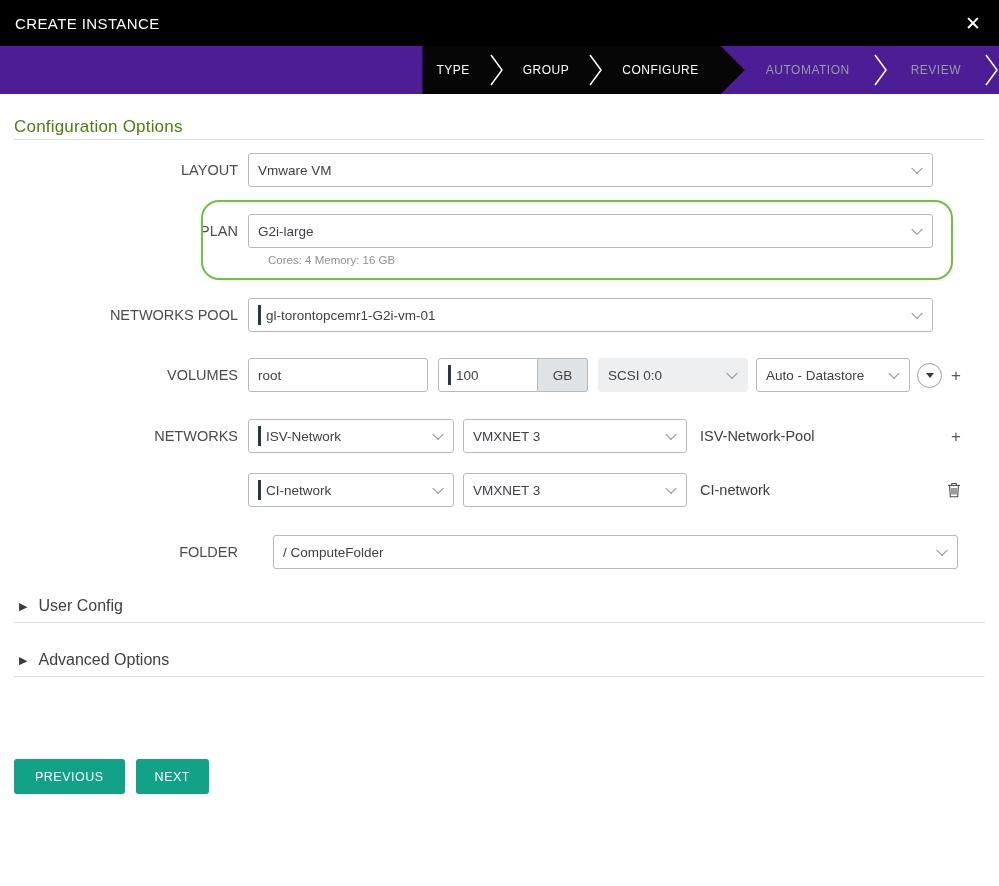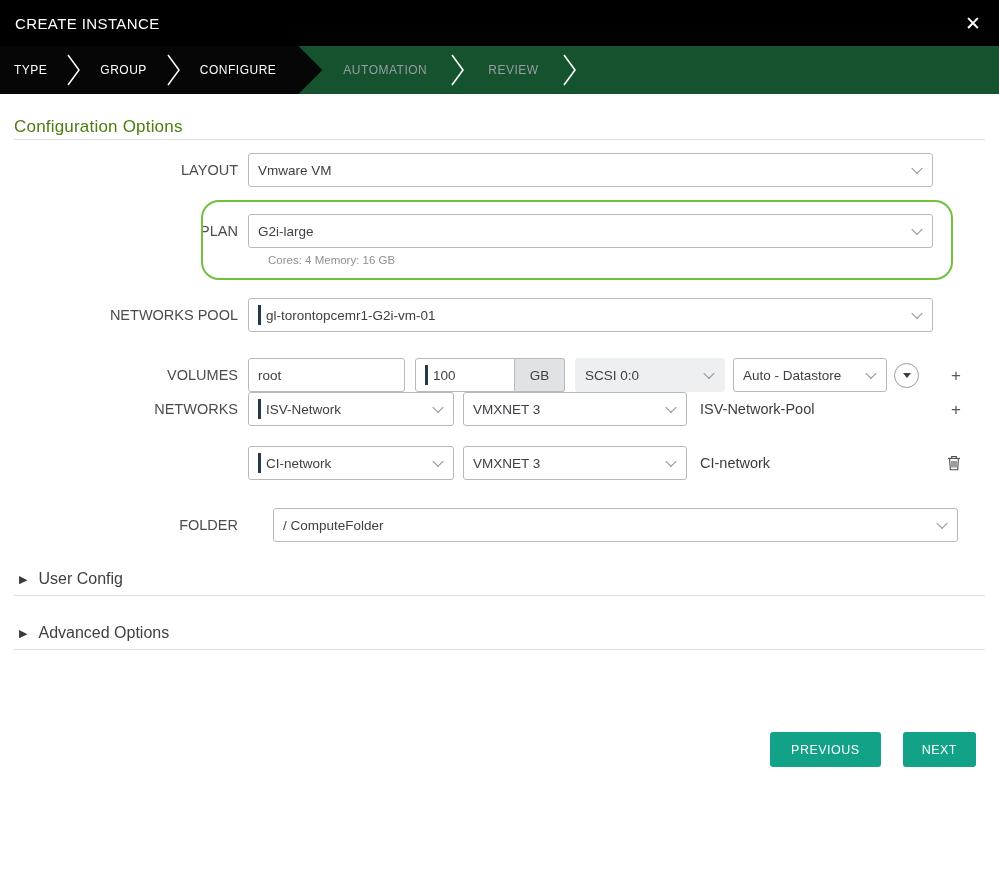--- a/index.html
+++ b/index.html
@@ -6,21 +6,21 @@
   html,body { background:#fff; }
   body { font-family:"Liberation Sans", sans-serif; }
   .modal { position:relative; width:999px; height:886px; background:#fff; overflow:hidden; }
 
   
   .titlebar { height:46px; background:#000; display:flex; align-items:center; padding:0 18px 0 15px; }
   .titlebar .title { color:#fff; font-size:15px; letter-spacing:.4px; font-weight:400; }
   .titlebar .close { margin-left:auto; color:#fff; font-size:19px; font-weight:300; cursor:pointer; line-height:1; }
 
   
-  .steps { height:48px; background:#14532d; display:flex; align-items:stretch; }
+  .steps { height:48px; background:#4c1d95; display:flex; align-items:stretch;justify-content:flex-end; }
   .steps-dark { background:#060606; display:flex; align-items:center; gap:19px; padding:0 46px 0 14px;
                 clip-path:polygon(0 0, calc(100% - 24px) 0, 100% 50%, calc(100% - 24px) 100%, 0 100%); }
   .steps-light { display:flex; align-items:center; gap:23px; margin-left:21px; }
   .step { font-size:12px; letter-spacing:.5px; cursor:pointer; white-space:nowrap; }
   .steps-dark .step { color:#fff; }
   .steps-light .step { color:#9b9ba1; }
   .sep-chevron { display:block; }
 
   
   main { padding:0 14px; }
@@ -47,22 +47,22 @@
 
   
   .plan-wrap { position:relative; padding:14px 0 10px; margin-bottom:18px; }
   .plan-outline { position:absolute; left:187px; right:32px; top:0; bottom:0;
                   border:2px solid #72c13c; border-radius:18px; pointer-events:none; }
   .plan-help { margin:6px 0 0 254px; font-size:11.5px; color:#8e8f94; height:16px; }
 
   .row-resource { margin-bottom:26px; }
 
   
-  .row-volumes { }
-  .vol-name { width:157px; }
+  .row-volumes { margin-bottom:27px; }
+  .vol-name { width:180px; }
   .vol-size-group { display:flex; margin-left:10px; }
   .vol-size { width:100px; border-radius:3px 0 0 3px; }
   .vol-unit { width:50px; height:34px; background:#dfe3e6; border:1px solid #b7babd; border-left:none;
               border-radius:0 3px 3px 0; display:flex; align-items:center; justify-content:center;
               font-size:13.5px; color:#3d4045; }
   .vol-controller { width:150px; margin-left:10px; background:#edeff1; border-color:#edeff1; cursor:pointer; }
   .vol-datastore { width:154px; margin-left:8px; }
   .circle-btn { width:25px; height:25px; margin-left:7px; border:1px solid #9a9da0; border-radius:50%;
                 background:#fff; display:flex; align-items:center; justify-content:center; cursor:pointer; flex:none; }
   .tri-down { width:0; height:0; border-left:4px solid transparent; border-right:4px solid transparent;
@@ -83,21 +83,21 @@
   .image-box { border:2px solid #44708e; }
   .row-folder { margin-bottom:0;gap:25px; }
 
   
   .collapse { display:flex; align-items:center; margin-top:26px; height:22px; cursor:pointer; }
   .collapse .tri { font-size:11px; color:#3b3b3f; margin:0 11px 0 5px; line-height:1; }
   .collapse .lbl { font-size:16px; color:#3f3f44; }
   .collapse-rule { margin-top:5px; }
 
   
-  .footer { display:flex; justify-content:flex-end; gap:22px; margin-top:82px; padding-right:9px; }
+  .footer { display:flex; gap:11px; margin-top:82px; padding-right:9px; }
   .btn { height:35px; border:none; border-radius:3px; background:#11a287; color:#fff;
          font-size:12.5px; letter-spacing:.5px; font-family:inherit; cursor:pointer; }
   .btn-prev { padding:0 21px; }
   .btn-next { padding:0 19px; }
 </style>
 </head>
 <body>
 
 <div class="modal">
 

